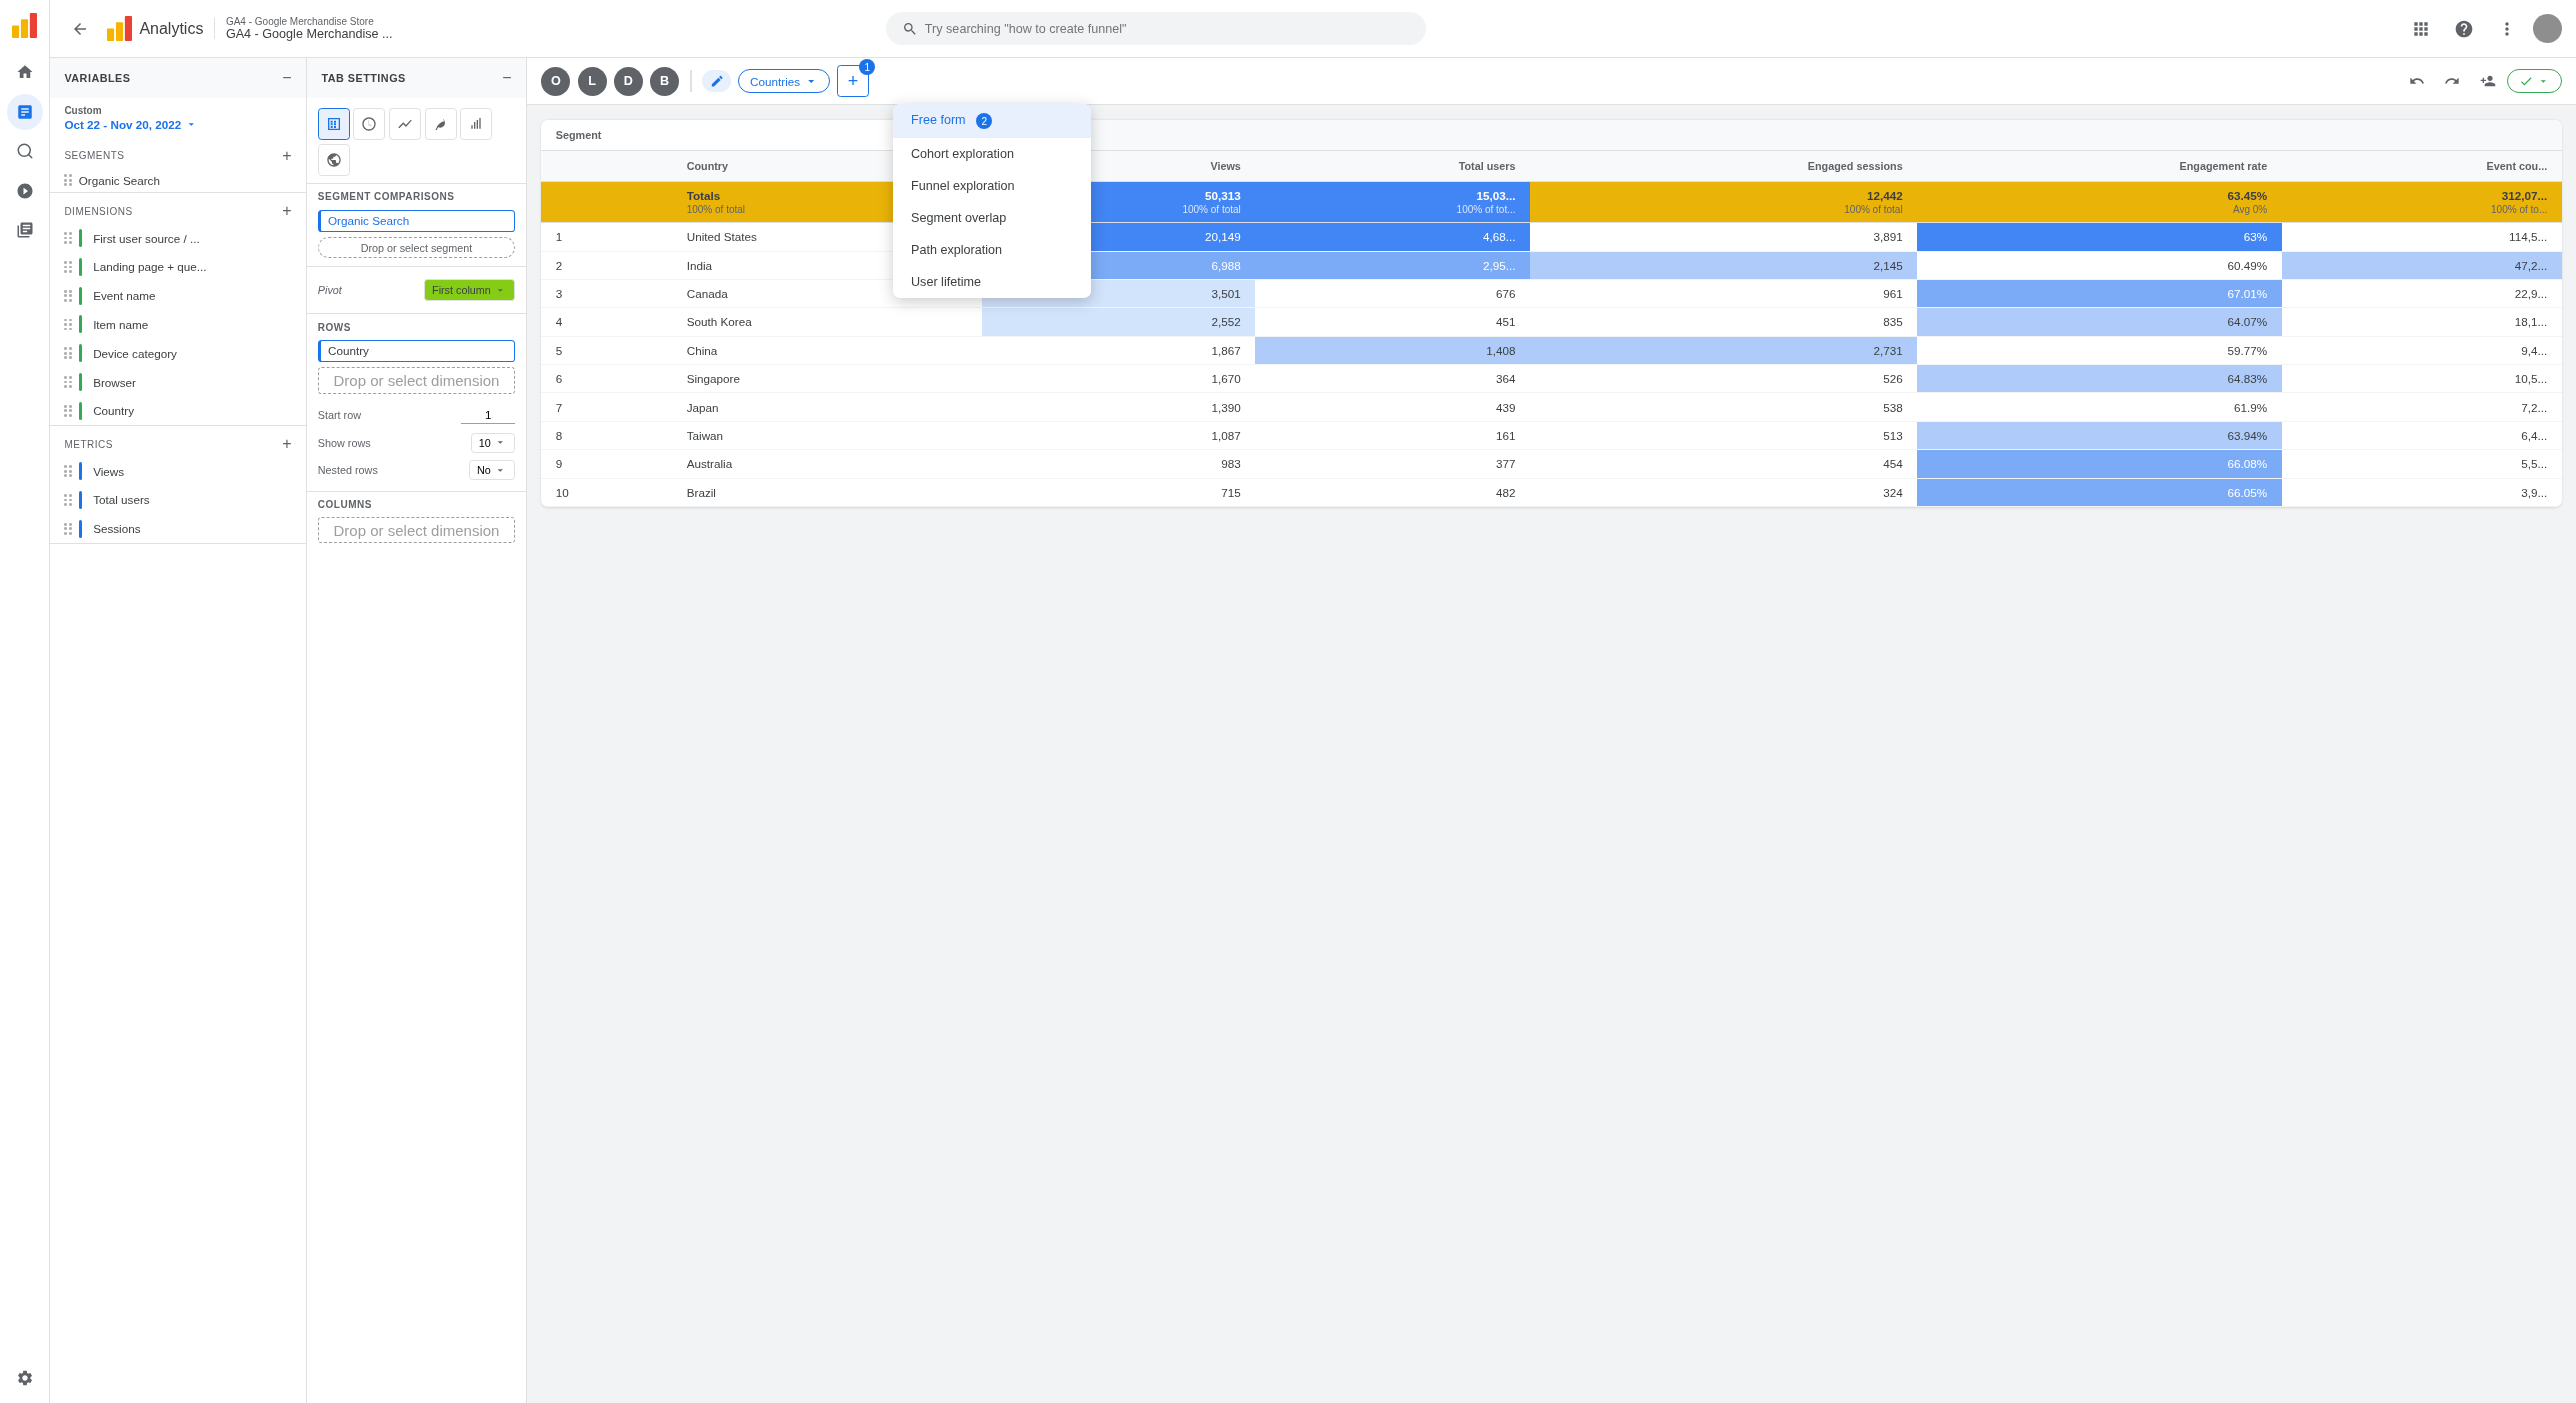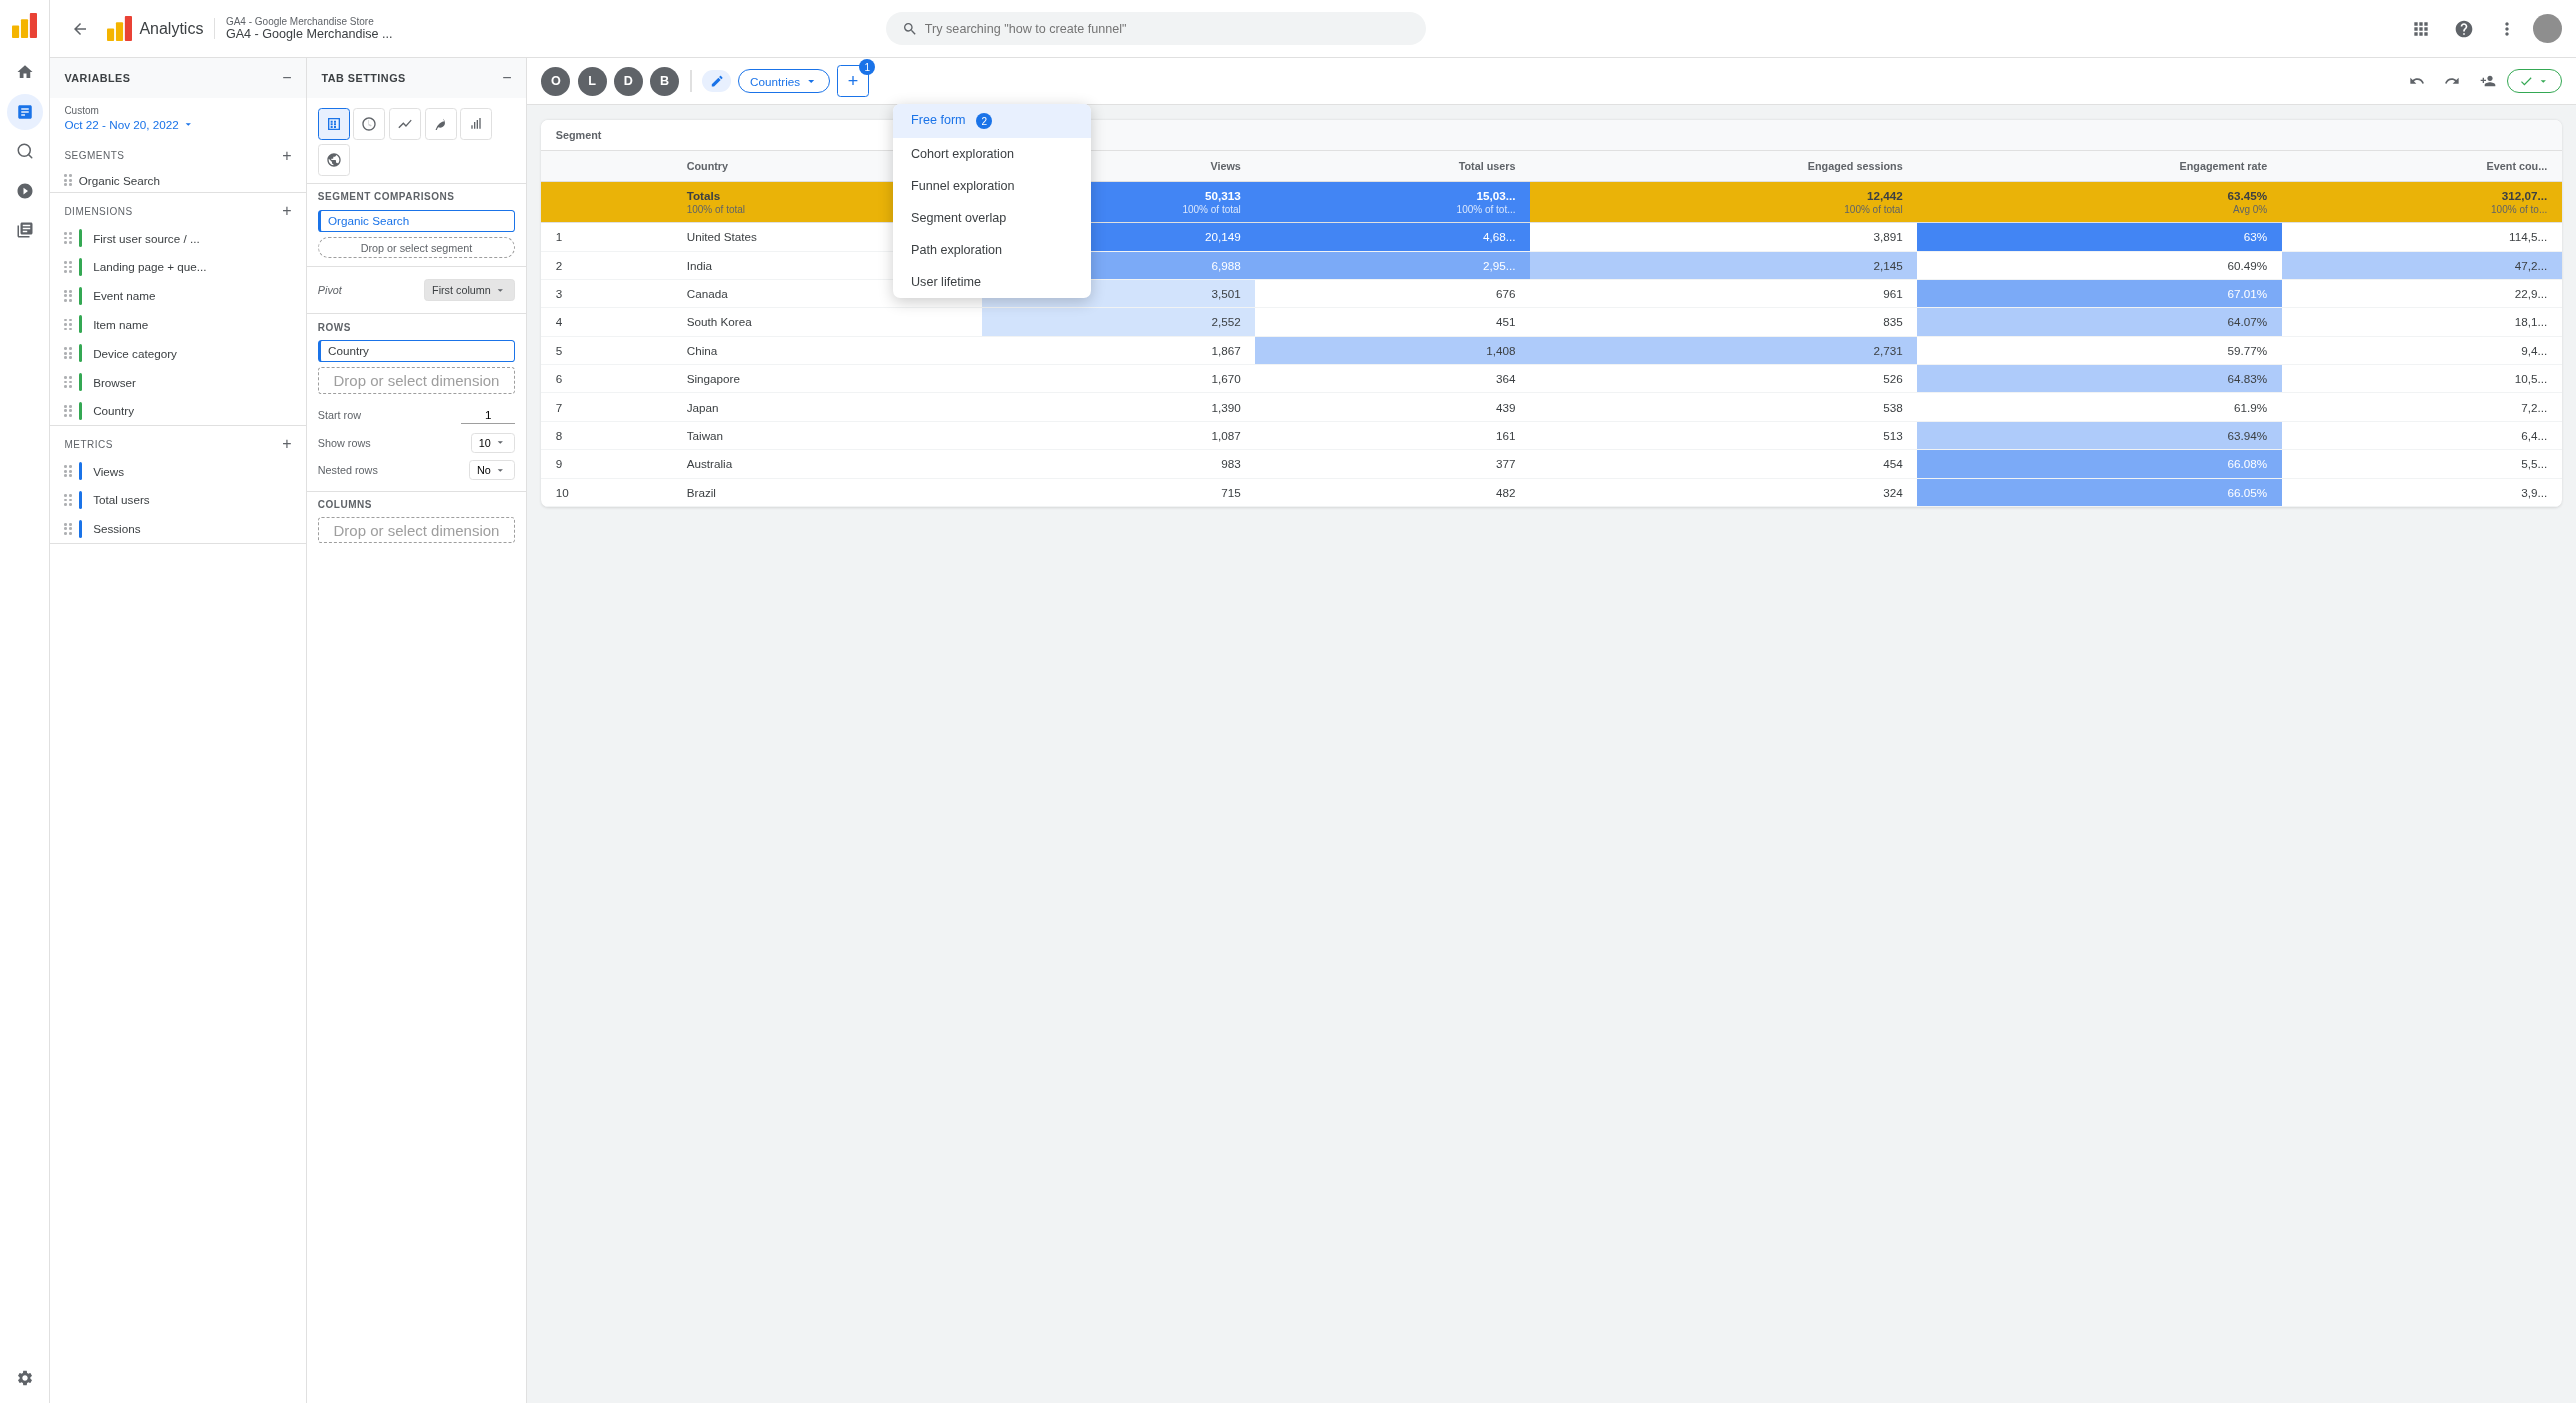--- a/index.html
+++ b/index.html
@@ -153,20 +153,21 @@
       cursor: pointer;
       color: #5f6368;
       font-size: 16px;
     }
 
     .date-picker {
       padding: 7.2px 14.4px;
       display: flex;
       flex-direction: column;
       gap: 1.8px;
+      font-weight: bold;
     }
     .date-label {
       font-size: 10px;
       color: #5f6368;
     }
     .date-value {
       font-size: 11.7px;
       color: #1a73e8;
       display: flex;
       align-items: center;
@@ -306,21 +307,21 @@
     .pivot-select {
       border: 0.9px solid #e0e0e0;
       border-radius: 3.6px;
       padding: 3.6px 7.2px;
       font-size: 10.8px;
       color: #3c4043;
       cursor: pointer;
       display: flex;
       align-items: center;
       gap: 3.6px;
-      background: #e5e5e5;
+      background: #84cc16;
     }
 
     .rows-chips {
       display: flex;
       flex-direction: column;
       gap: 5.4px;
     }
     .row-chip {
       border: 1.8px solid #1a73e8;
       border-left: 3.6px solid #1a73e8;

